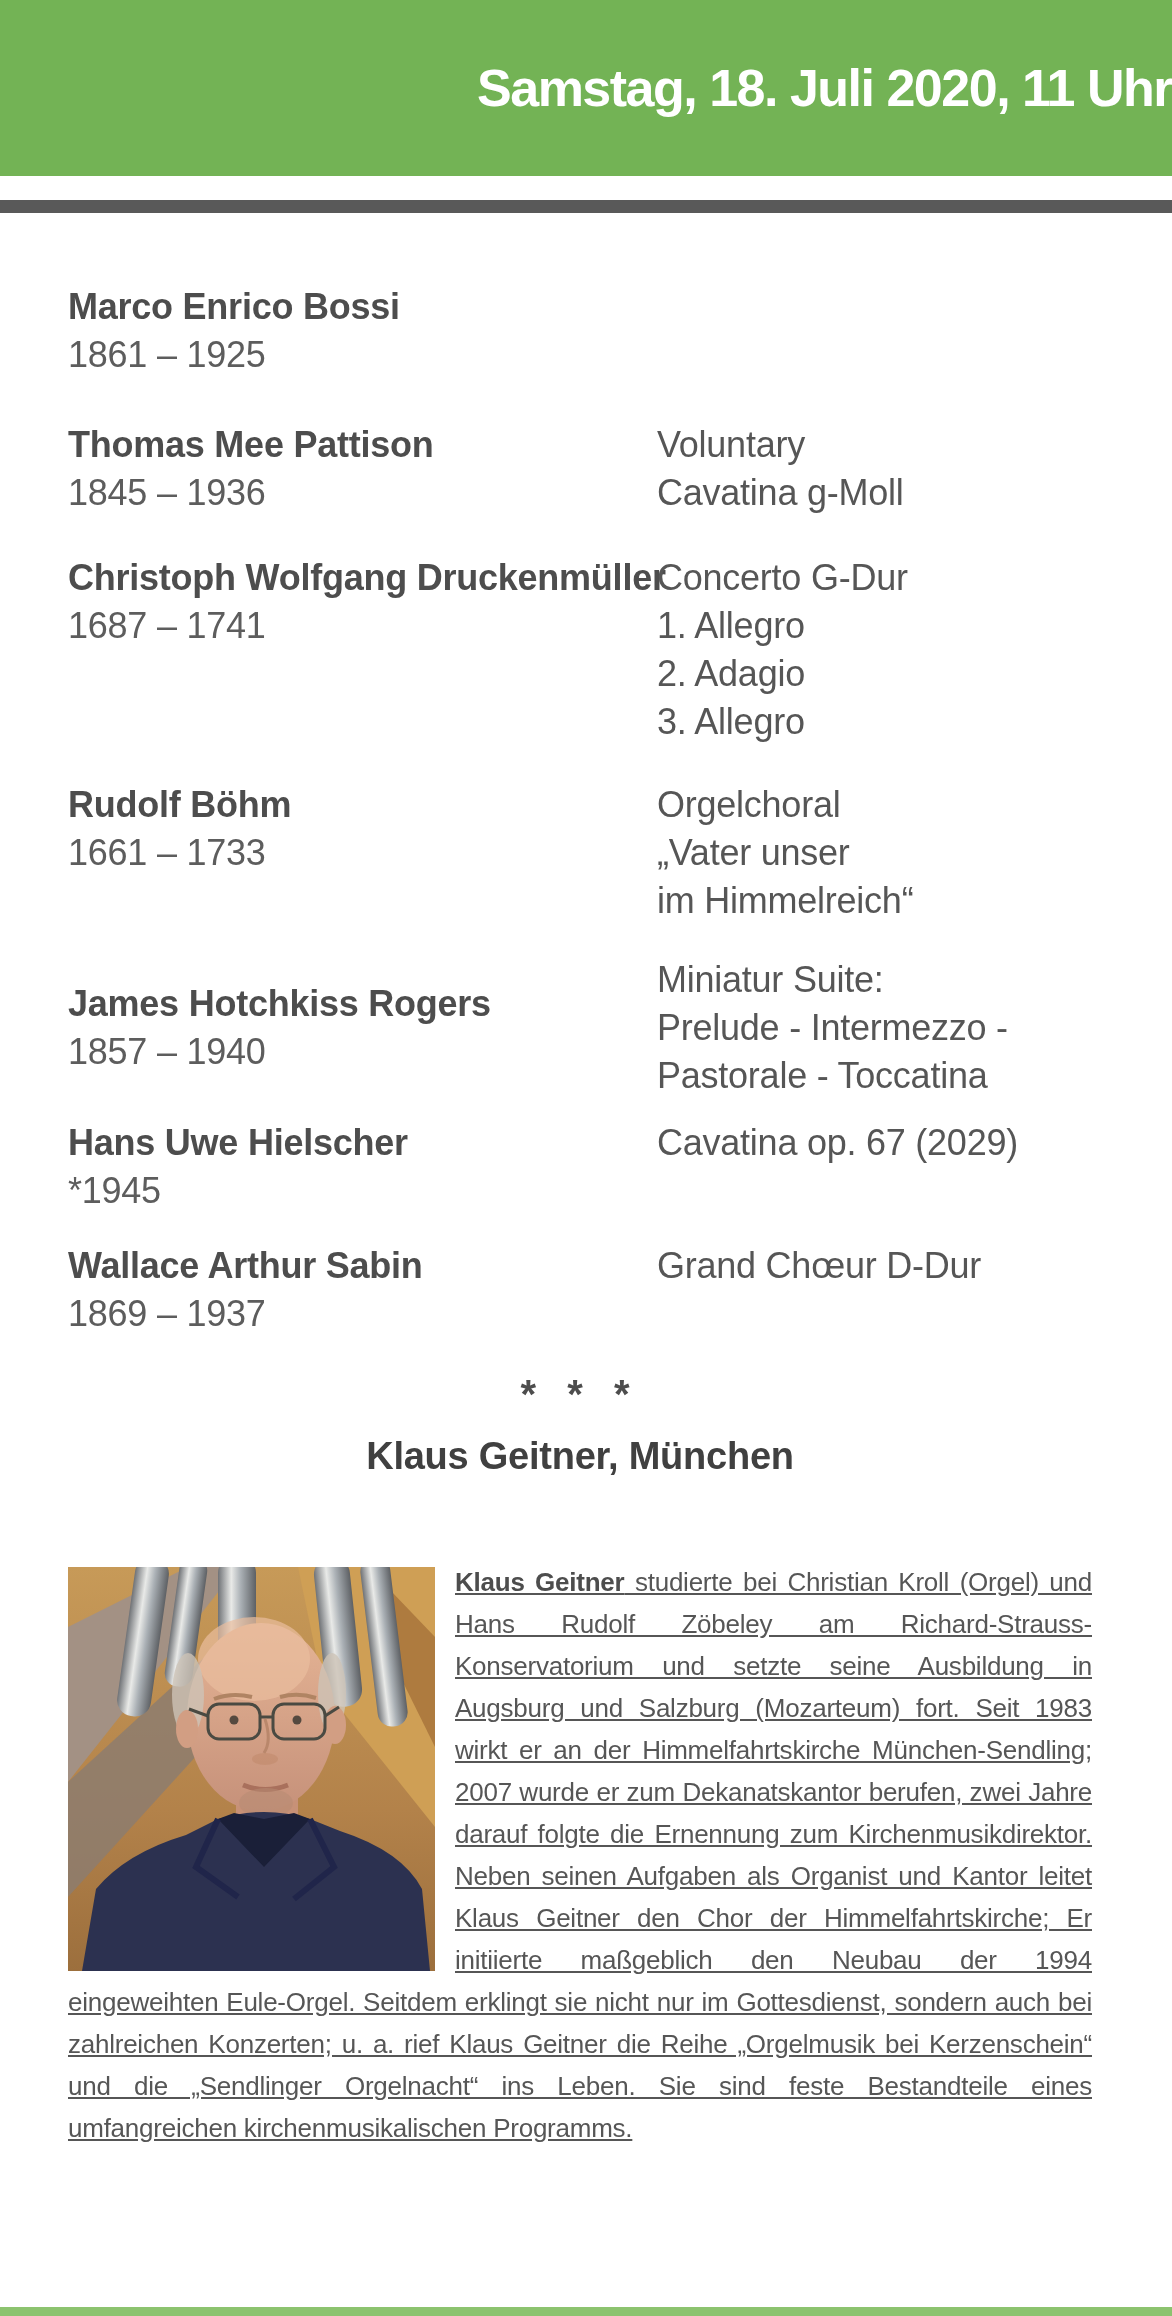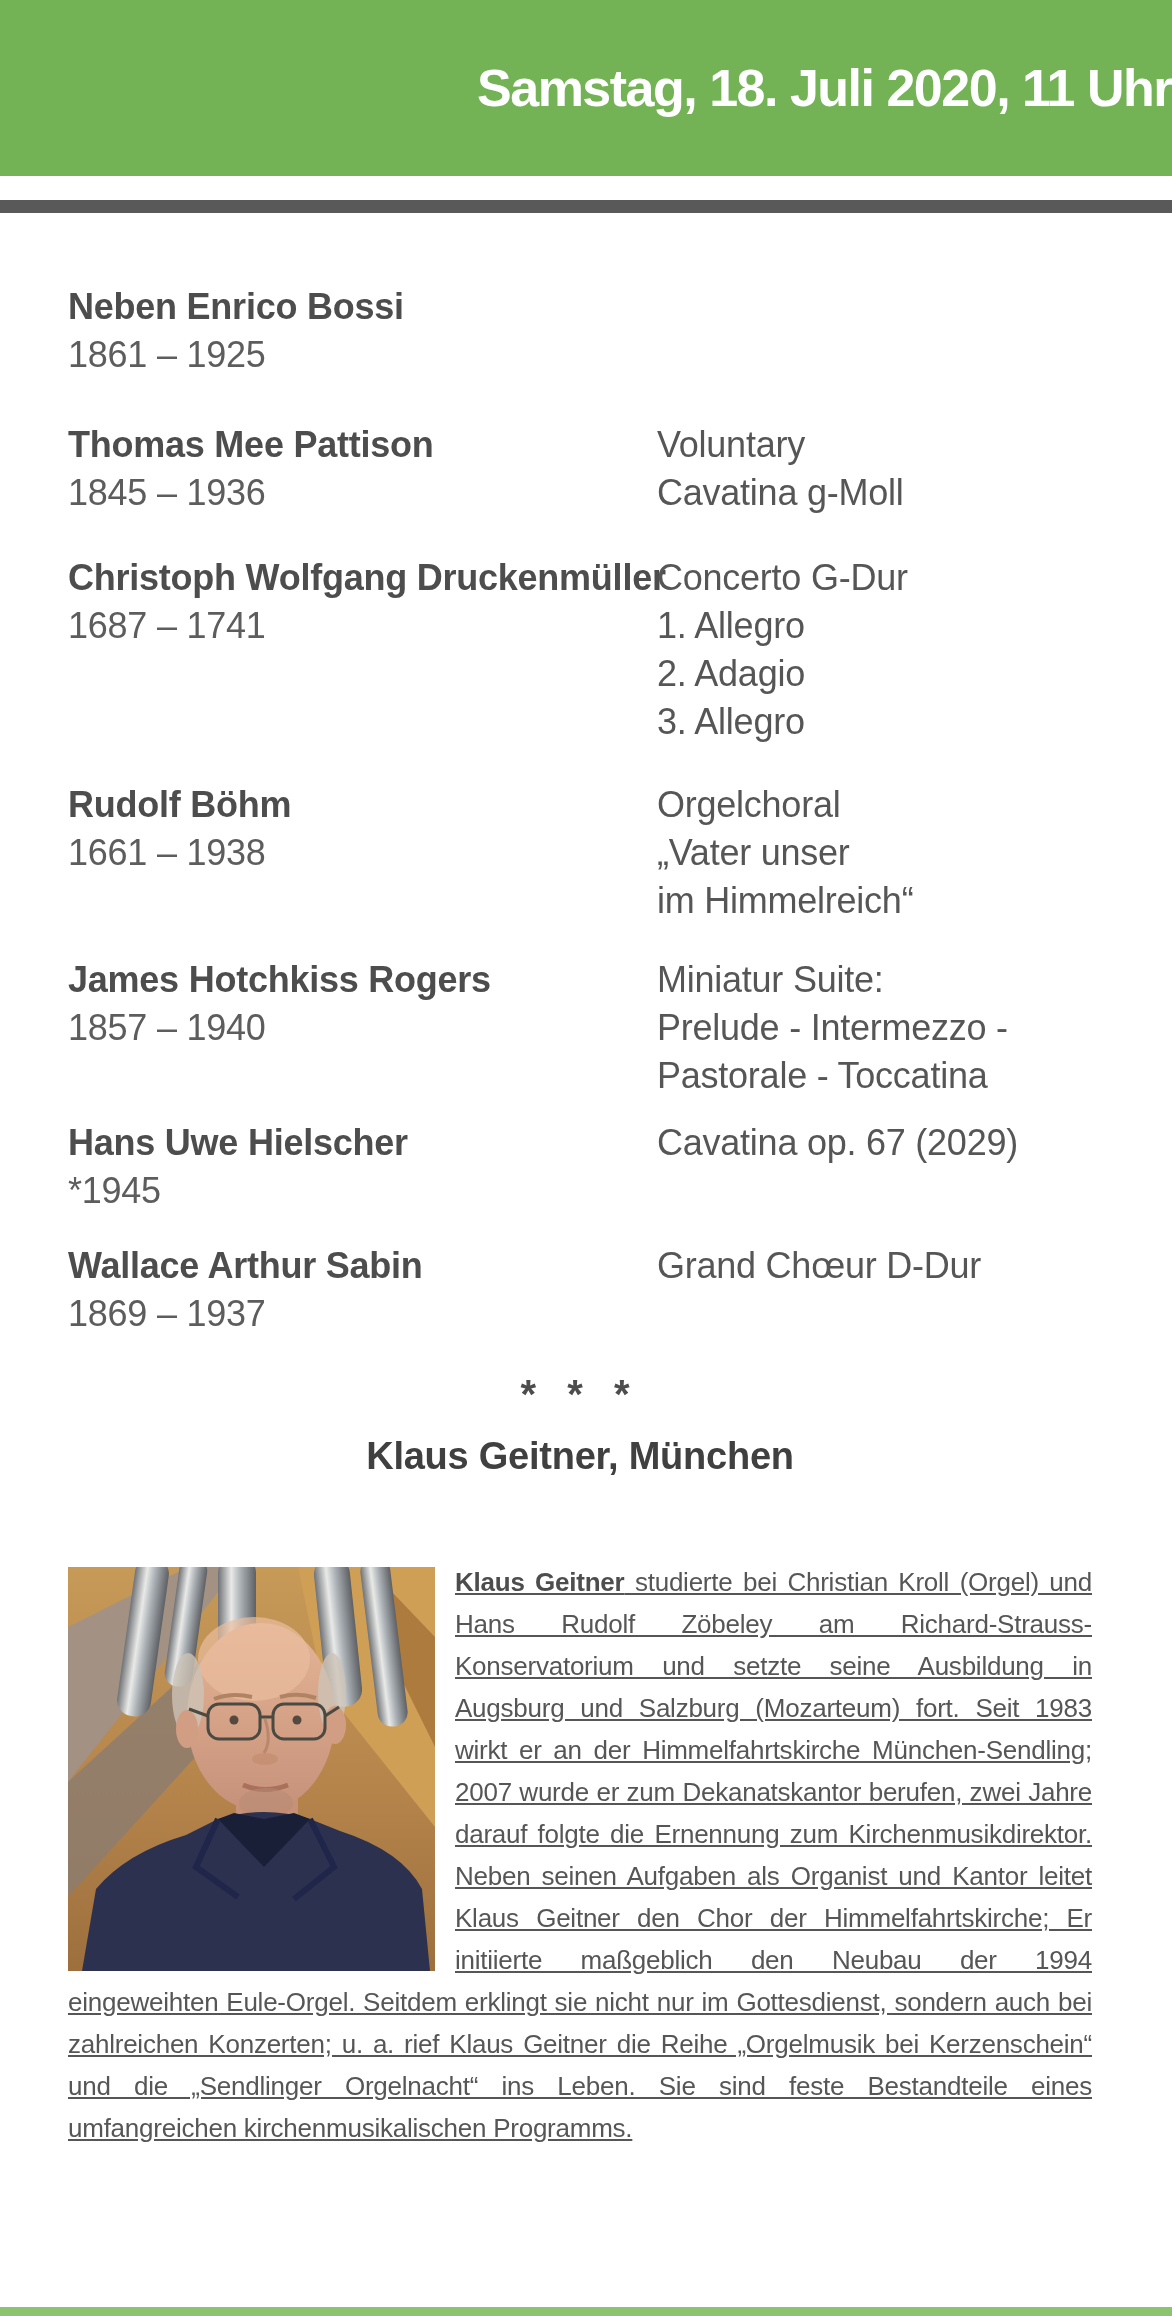--- a/index.html
+++ b/index.html
@@ -21,21 +21,21 @@
   .rule{margin-top:24px;height:13px;background:#595959;}
   
   .content{padding:0 80px 0 68px;}
   
   .program{margin-top:70px;}
   .program-row{display:flex;font-size:36px;line-height:48px;}
   .program-row:nth-child(1){margin-bottom:42px;}
   .program-row:nth-child(2){margin-bottom:37px;}
   .program-row:nth-child(3){margin-bottom:35px;}
   .program-row:nth-child(4){margin-bottom:31px;}
-  .program-row:nth-child(5){margin-bottom:19px;}
+  .program-row:nth-child(5){margin-bottom:19px;align-items:center;}
   .program-row:nth-child(6){margin-bottom:27px;}
   .composer-col{flex:0 0 589px;width:589px;}
   .composer-name{font-weight:bold;color:#4d4d4d;white-space:nowrap;}
   .composer-dates{color:#5d5d5d;}
   .works-col{white-space:pre-line;color:#565656;flex:1 1 auto;}
   
   .stars{
     margin-top:36px;text-align:center;font-size:40px;line-height:40px;
     font-weight:bold;color:#4d4d4d;letter-spacing:10px;
   }
@@ -65,21 +65,21 @@
   <h1 class="header-title">Samstag, 18. Juli 2020, 11 Uhr</h1>
 </div>
 <div class="rule"></div>
 
 <div class="content">
 
   <div class="program">
 
     <div class="program-row">
       <div class="composer-col">
-        <div class="composer-name">Neben Enrico Bossi</div>
+        <div class="composer-name">Marco Enrico Bossi</div>
         <div class="composer-dates">1861 – 1925</div>
       </div>
     </div>
 
     <div class="program-row">
       <div class="composer-col">
         <div class="composer-name">Thomas Mee Pattison</div>
         <div class="composer-dates">1845 – 1936</div>
       </div>
       <div class="works-col">Voluntary
@@ -93,21 +93,21 @@
       </div>
       <div class="works-col">Concerto G-Dur
 1. Allegro
 2. Adagio
 3. Allegro</div>
     </div>
 
     <div class="program-row">
       <div class="composer-col">
         <div class="composer-name">Rudolf Böhm</div>
-        <div class="composer-dates">1661 – 1938</div>
+        <div class="composer-dates">1661 – 1733</div>
       </div>
       <div class="works-col">Orgelchoral
 „Vater unser
 im Himmelreich“</div>
     </div>
 
     <div class="program-row">
       <div class="composer-col">
         <div class="composer-name">James Hotchkiss Rogers</div>
         <div class="composer-dates">1857 – 1940</div>

